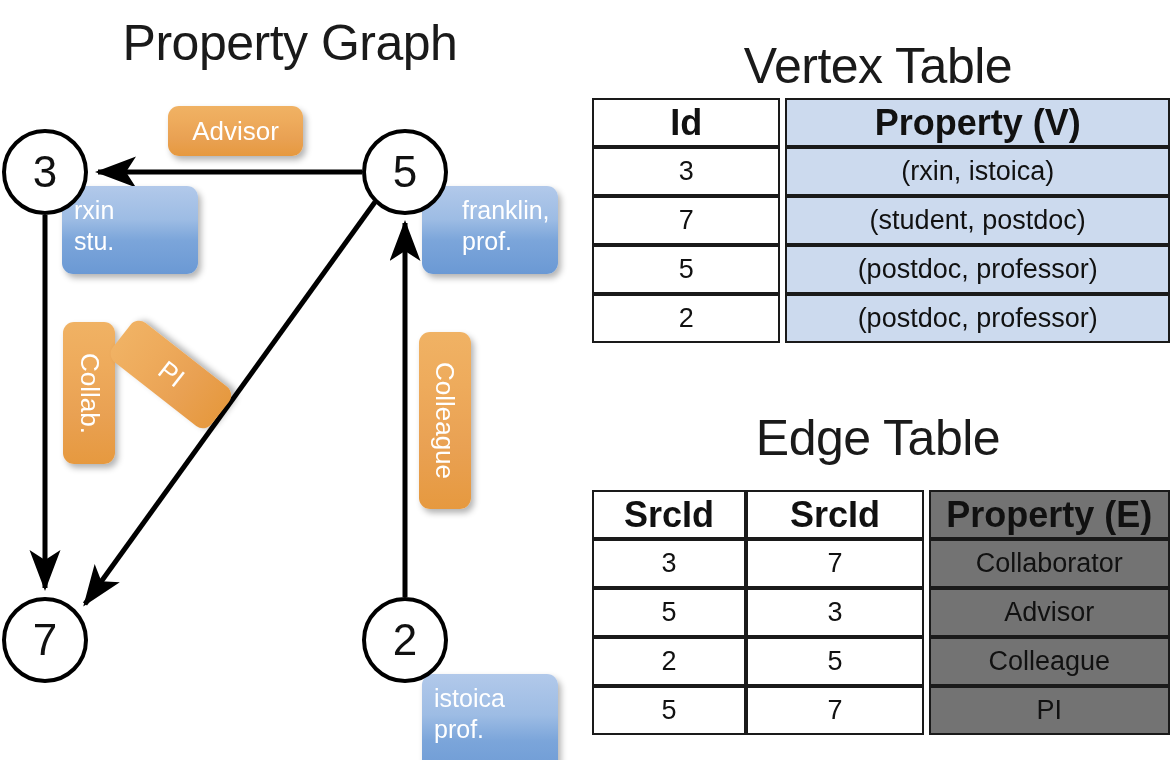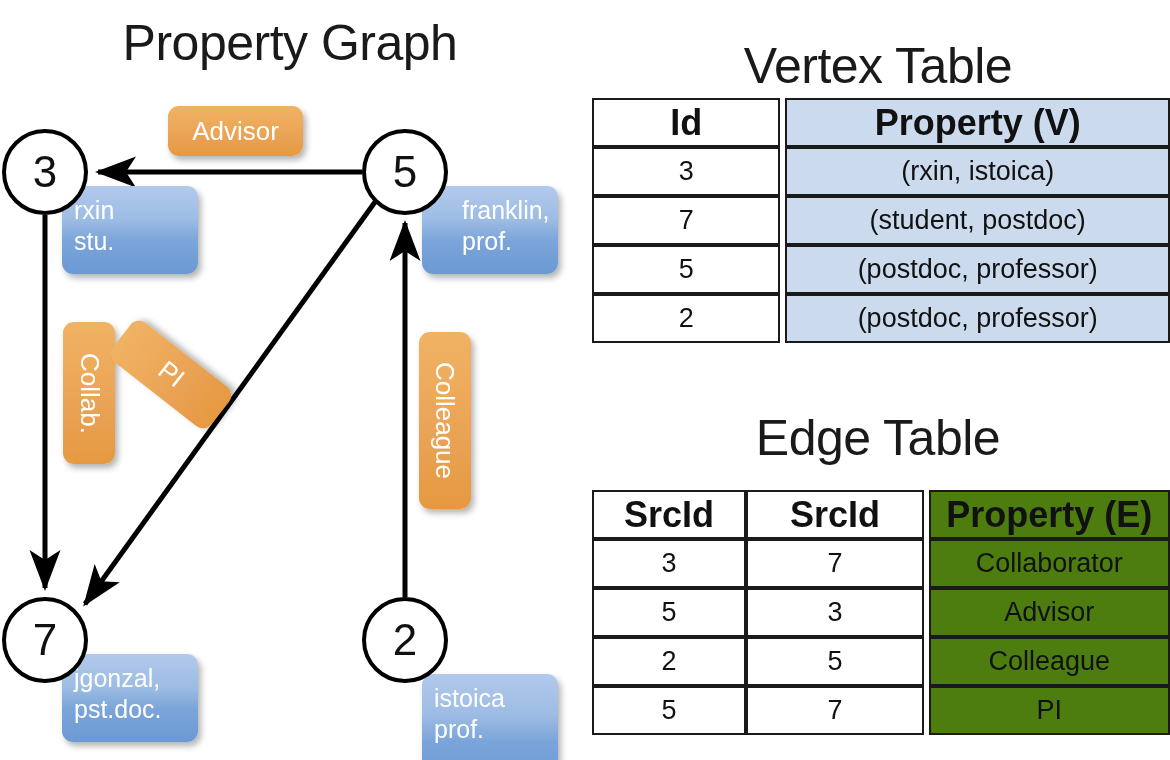--- a/index.html
+++ b/index.html
@@ -154,21 +154,21 @@
   }
   .colgap { border: none !important; background: transparent !important; width: 5px; padding: 0; }
 
   #vertex-table { left: 592px; top: 98px; }
   #vertex-table .c-id   { width: 186px; }
   #vertex-table .c-prop { width: 383px; background: #ccdaee; text-align: center; }
 
   #edge-table { left: 592px; top: 490px; }
   #edge-table .c-src  { width: 152px; }
   #edge-table .c-dst  { width: 176px; }
-  #edge-table .c-prop { width: 240px; background: #4d7c0f; }
+  #edge-table .c-prop { width: 240px; background: #737373; }
 </style>
 </head>
 <body>
 
 <div id="graph-panel">
 
   <div class="title" id="title-property-graph">Property Graph</div>
 
   <svg id="graph-edges" viewBox="0 0 580 760">
     <defs>
@@ -199,22 +199,20 @@
   </div>
 
   <div class="edge-label" id="edge-label-colleague">
     <span class="vtext">Colleague</span>
   </div>
 
   <div class="prop-box" id="prop-rxin">rxin
 stu.</div>
   <div class="prop-box" id="prop-franklin">franklin,
 prof.</div>
-  <div class="prop-box" id="prop-jgonzal">jgonzal,
-pst.doc.</div>
   <div class="prop-box" id="prop-istoica">istoica
 prof.</div>
 
   <div class="node" id="node-3">
     <span class="node-label">3</span>
   </div>
   <div class="node" id="node-5">
     <span class="node-label">5</span>
   </div>
   <div class="node" id="node-7">

